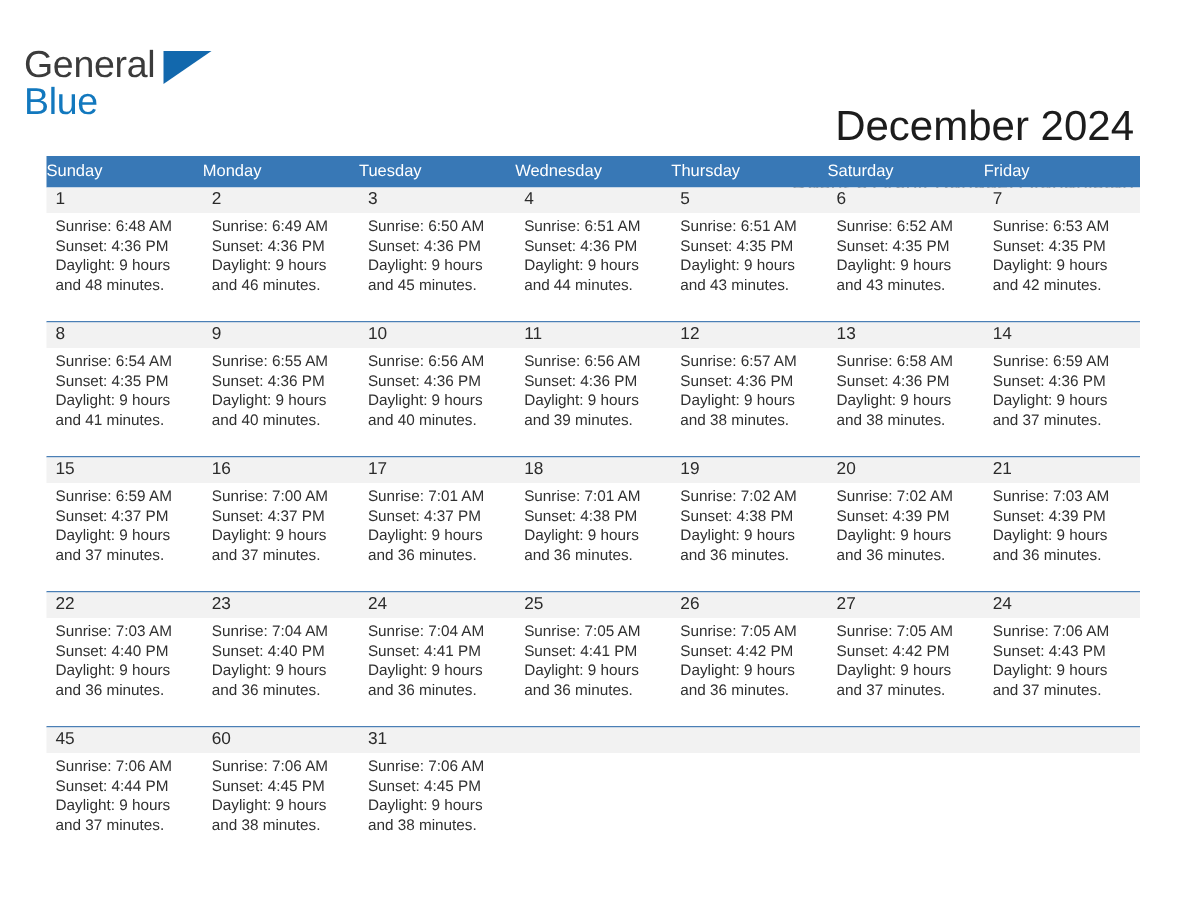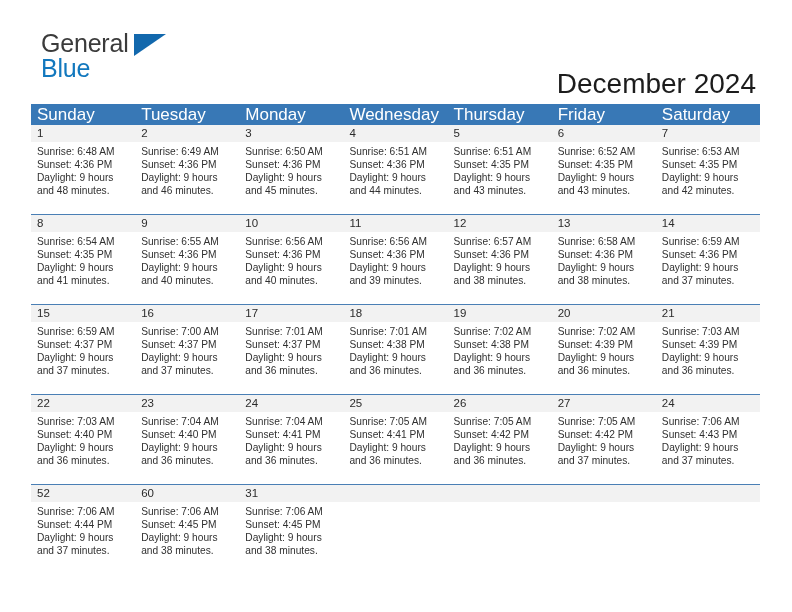--- a/index.html
+++ b/index.html
@@ -20,21 +20,21 @@
   }
 
   
   .header {
     position: relative;
     height: 72px;
     padding: 22px 34px 0 32px;
   }
   .logo {
     position: absolute;
-    left: 41px;
+    left: 16px;
     top: 30px;
     width: 200px;
     height: 56px;
   }
   .logo-general {
     font-size: 25px;
     color: #3b3b3b;
     letter-spacing: -0.2px;
     line-height: 26px;
     display: block;
@@ -89,23 +89,22 @@
     width: 729px;
   }
   .weekday-row {
     display: flex;
     background: #3878b6;
     height: 21px;
   }
   .weekday-cell {
     flex: 1 1 0;
     color: #ffffff;
-    font-size: 17px;
+    font-size: 11px;
     line-height: 21px;
-    padding-left: 6px;
     white-space: nowrap;
   }
 
   .week-row {
     border-top: 1px solid #4a7fb5;
   }
   .week-row:first-of-type { border-top: none; }
 
   .daynum-row {
     display: flex;
@@ -147,26 +146,26 @@
 
     <div class="title-block">
       <div class="cal-title">December 2024</div>
       <div class="cal-subtitle">Dasht-e Archi, Kunduz, Afghanistan</div>
     </div>
   </div>
 
   <div class="calendar">
     <div class="weekday-row" id="weekday-row">
         <div class="weekday-cell">Sunday</div>
+        <div class="weekday-cell">Monday</div>
         <div class="weekday-cell">Tuesday</div>
-        <div class="weekday-cell">Monday</div>
         <div class="weekday-cell">Wednesday</div>
         <div class="weekday-cell">Thursday</div>
+        <div class="weekday-cell">Saturday</div>
         <div class="weekday-cell">Friday</div>
-        <div class="weekday-cell">Saturday</div>
       </div>
     <div id="weeks-container">
         <div class="week-row">
           <div class="daynum-row">
             <div class="daynum-cell">1</div>
             <div class="daynum-cell">2</div>
             <div class="daynum-cell">3</div>
             <div class="daynum-cell">4</div>
             <div class="daynum-cell">5</div>
             <div class="daynum-cell">6</div>
@@ -377,21 +376,21 @@
             <div class="daydata-cell">
               <div>Sunrise: 7:06 AM</div>
               <div>Sunset: 4:43 PM</div>
               <div>Daylight: 9 hours</div>
               <div>and 37 minutes.</div>
             </div>
           </div>
         </div>
         <div class="week-row">
           <div class="daynum-row">
-            <div class="daynum-cell">52</div>
+            <div class="daynum-cell">45</div>
             <div class="daynum-cell">60</div>
             <div class="daynum-cell">31</div>
             <div class="daynum-cell"></div>
             <div class="daynum-cell"></div>
             <div class="daynum-cell"></div>
             <div class="daynum-cell"></div>
           </div>
           <div class="daydata-row">
             <div class="daydata-cell">
               <div>Sunrise: 7:06 AM</div>

